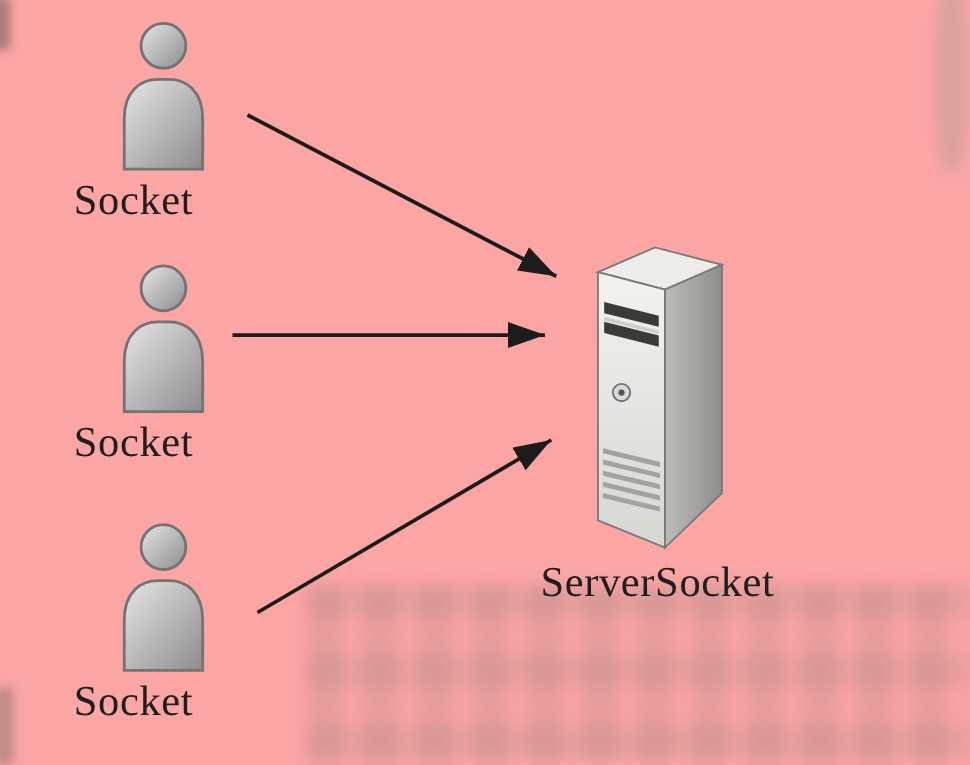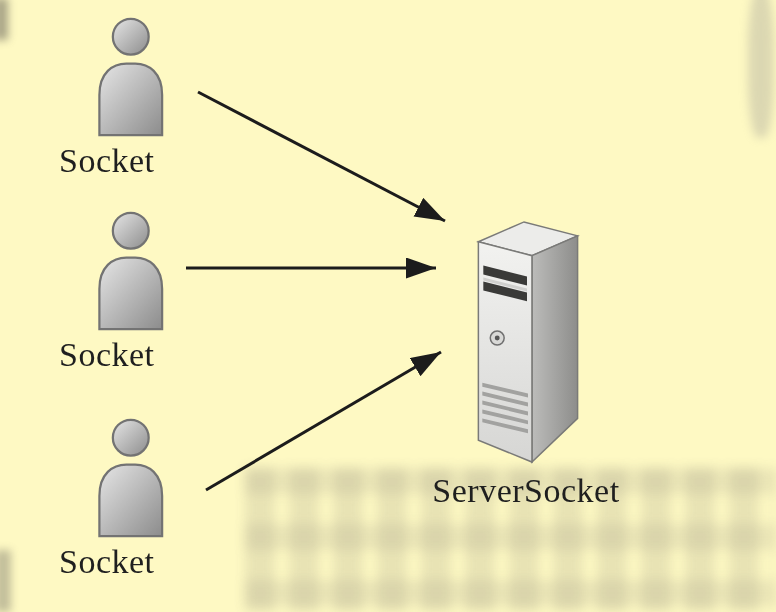--- a/index.html
+++ b/index.html
@@ -1,21 +1,21 @@
 <!DOCTYPE html>
 <html><head>
 <meta charset="utf-8">
 <style>
   html, body { margin: 0; padding: 0; }
 
   .canvas {
     position: relative;
     width: 776px;
     height: 612px;
-    background: #fef9c3;
+    background: #fca5a5;
     overflow: hidden;
     font-family: "Liberation Serif", "DejaVu Serif", serif;
   }
 
   .client { position: absolute; width: 170px; }
   #client-1 { left: 55px; top: 14px; }
   #client-2 { left: 55px; top: 208px; }
   #client-3 { left: 55px; top: 415px; }
 
   .client .icon { display: block; margin-left: 22px; }
@@ -25,21 +25,21 @@
     color: #1f1f1f;
     letter-spacing: 0.5px;
     line-height: 1.1;
     display: block;
   }
   .client .label { margin-left: 4px; margin-top: 2px; }
 
   .server {
     position: absolute;
     left: 420px;
-    top: 212px;
+    top: 188px;
     width: 212px;
     text-align: center;
   }
   .server .icon { display: block; margin: 0 auto; }
   .server .label { margin-top: 2px; }
 
   .arrows { position: absolute; left: 0; top: 0; pointer-events: none; }
 
   
   .artifact { position: absolute; pointer-events: none; }

